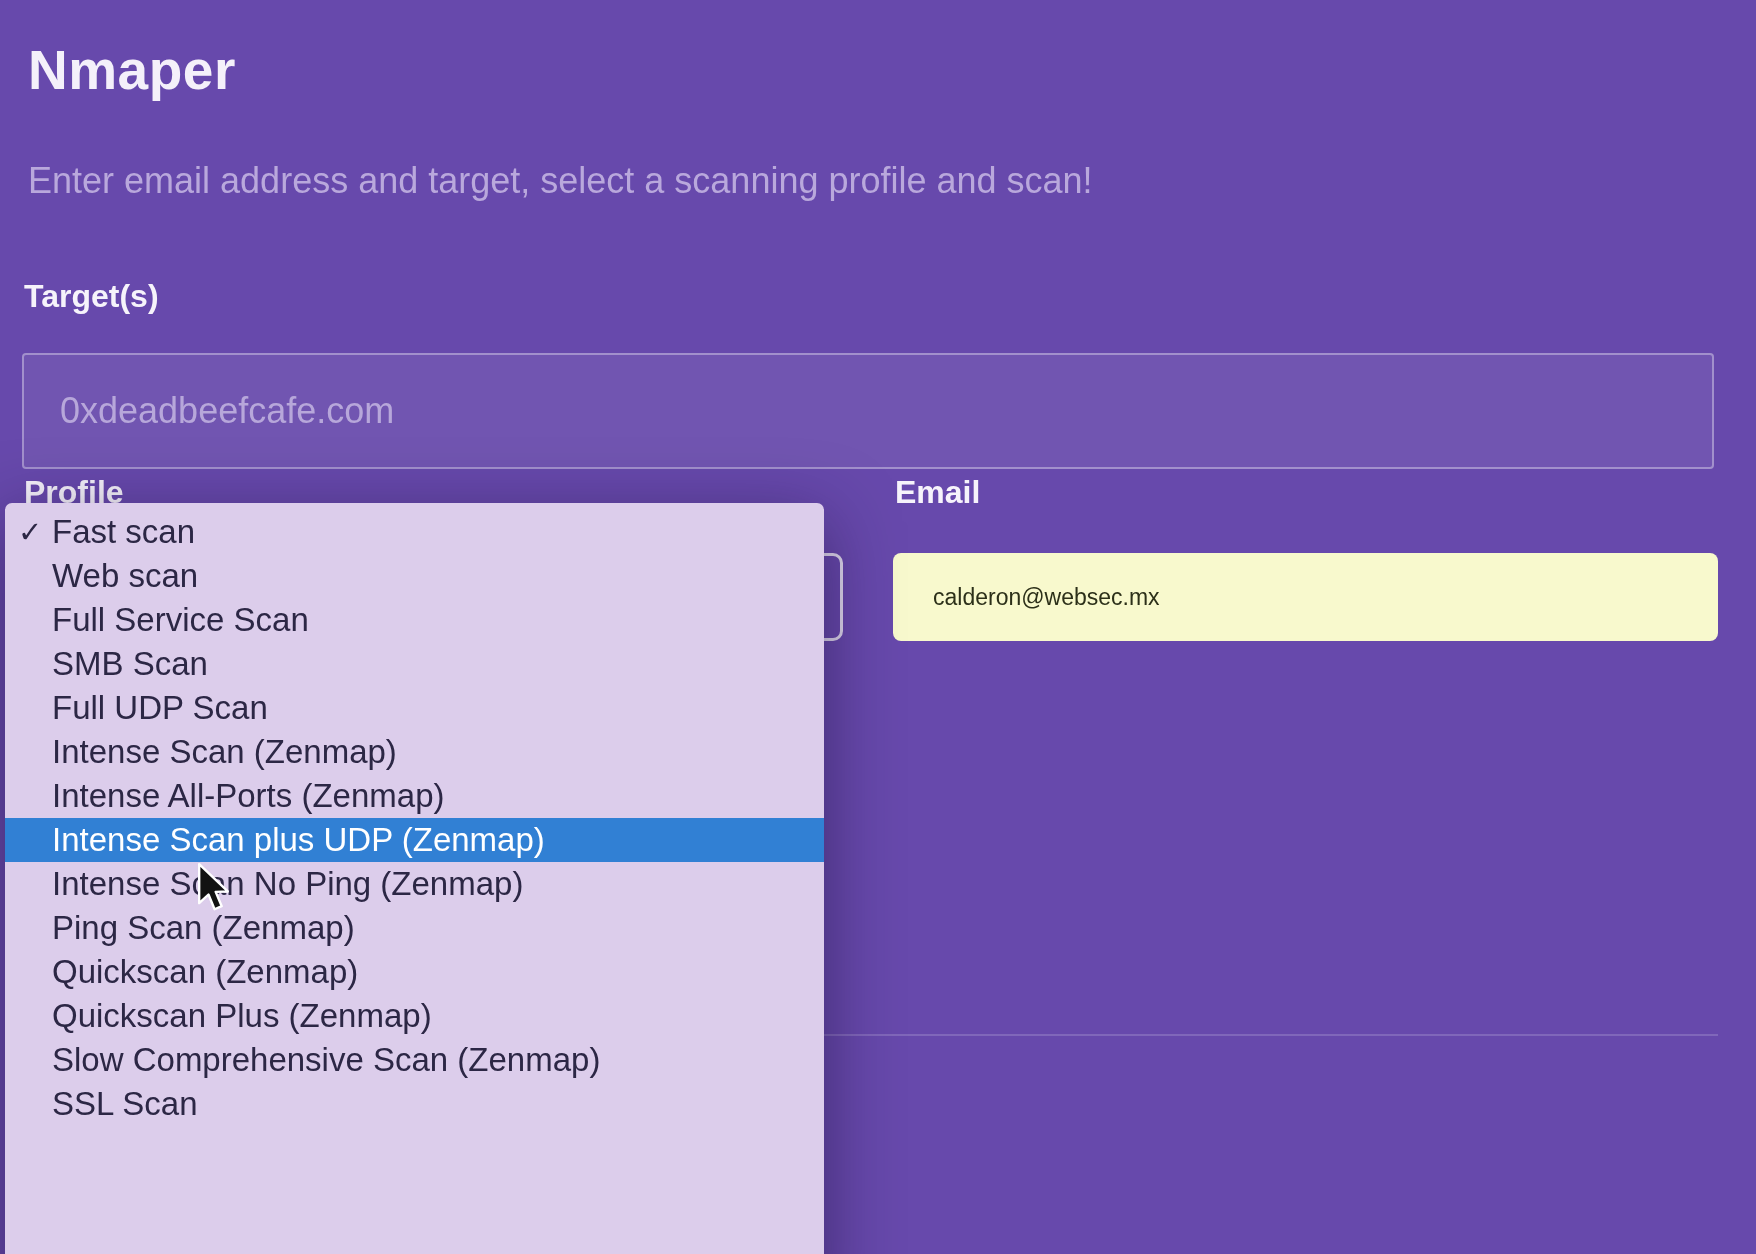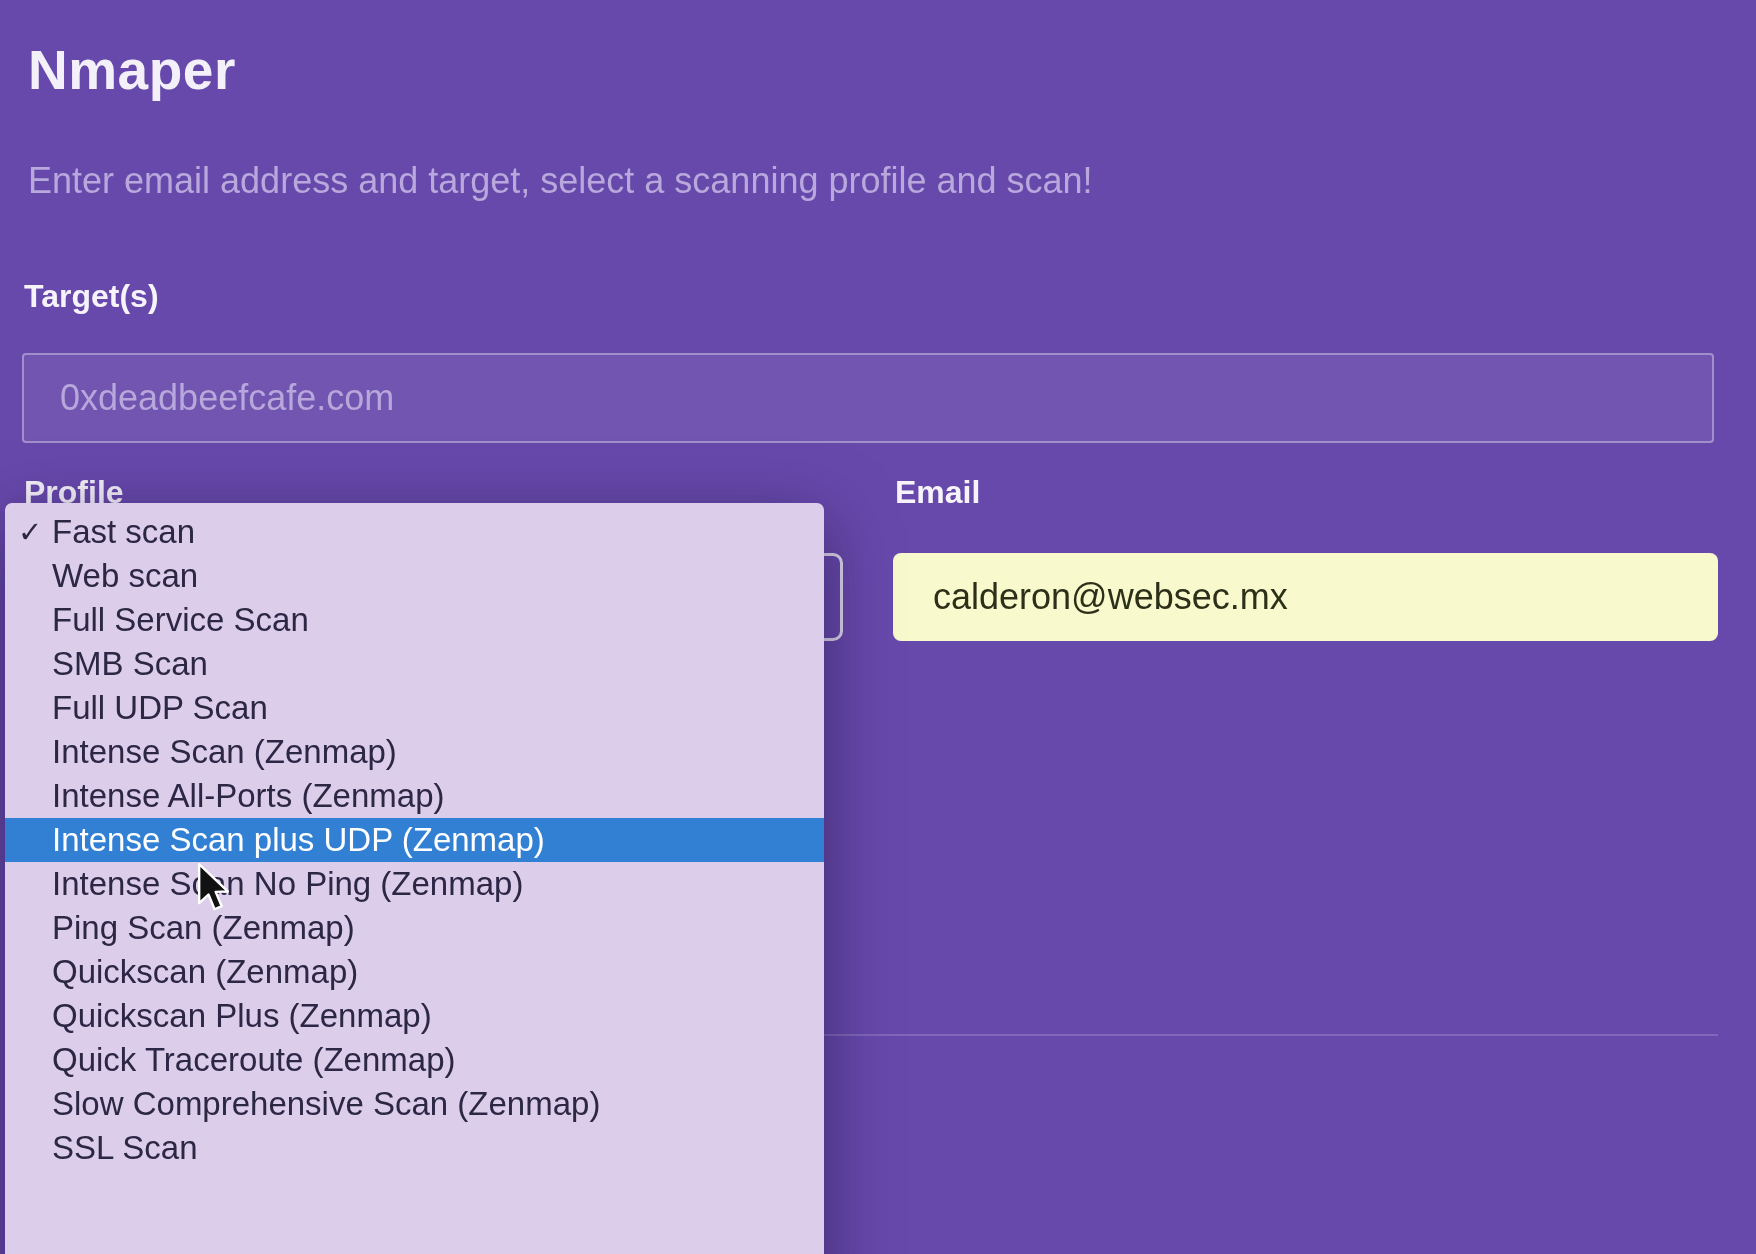--- a/index.html
+++ b/index.html
@@ -16,37 +16,37 @@
   #page-subtitle{
     left:28px;top:160px;font-size:36px;font-weight:400;color:#b9a8dc;
   }
   .field-label{
     font-size:32px;font-weight:700;color:#f6f3fb;
   }
   #target-label{left:24px;top:278px;}
   #profile-label{left:24px;top:474px;z-index:1;}
   #email-label{left:895px;top:474px;}
   #target-input{
-    left:22px;top:353px;width:1692px;height:90px;box-sizing:border-box;
+    left:22px;top:353px;width:1692px;height:116px;box-sizing:border-box;
     background:rgba(255,255,255,0.07);
     border:2px solid rgba(255,255,255,0.35);
     border-radius:4px;outline:none;
     padding:0 0 0 36px;font-size:36px;color:#efeaf8;
     font-family:"Liberation Sans","DejaVu Sans",sans-serif;
   }
   #target-input::placeholder{color:#b7a7da;opacity:1;}
   #profile-select{
     left:22px;top:553px;width:821px;height:88px;box-sizing:border-box;
     border:3px solid rgba(255,255,255,0.8);
     border-radius:10px;background:transparent;z-index:1;
   }
   #email-input{
     left:893px;top:553px;width:825px;height:88px;box-sizing:border-box;
     background:#f8f9cd;border:none;border-radius:8px;outline:none;
-    padding:0 0 0 40px;font-size:36px;color:#2c3019;
+    padding:0 0 0 40px;font-size:23px;color:#2c3019;
     font-family:"Liberation Sans","DejaVu Sans",sans-serif;
   }
   #section-divider{
     left:22px;top:1034px;width:1696px;height:0;
     border-top:2px solid rgba(255,255,255,0.17);z-index:2;
   }
   #profile-dropdown-menu{
     left:5px;top:503px;width:819px;height:800px;box-sizing:border-box;
     background:#dccdeb;border-radius:7px;padding-top:7px;
     box-shadow:0 18px 70px rgba(24,10,48,0.5);z-index:10;
@@ -126,24 +126,20 @@
       <div class="dropdown-option">
     <span class="check"></span>
     <span>Quickscan (Zenmap)</span>
   </div>
       <div class="dropdown-option">
     <span class="check"></span>
     <span>Quickscan Plus (Zenmap)</span>
   </div>
       <div class="dropdown-option">
     <span class="check"></span>
-    <span>Quick Traceroute (Zenmap)</span>
-  </div>
-      <div class="dropdown-option">
-    <span class="check"></span>
     <span>Slow Comprehensive Scan (Zenmap)</span>
   </div>
       <div class="dropdown-option">
     <span class="check"></span>
     <span>SSL Scan</span>
   </div>
     </div>
 
   <svg class="abs" id="mouse-cursor" width="38" height="52" viewBox="0 0 17 24">
     <path d="M1.2 1 L1.2 19 L5.5 15 L8.3 21.8 L11.6 20.4 L8.8 13.8 L14.4 13.6 Z" fill="#121212" stroke="#ffffff" stroke-width="1.1" stroke-linejoin="round"></path>

